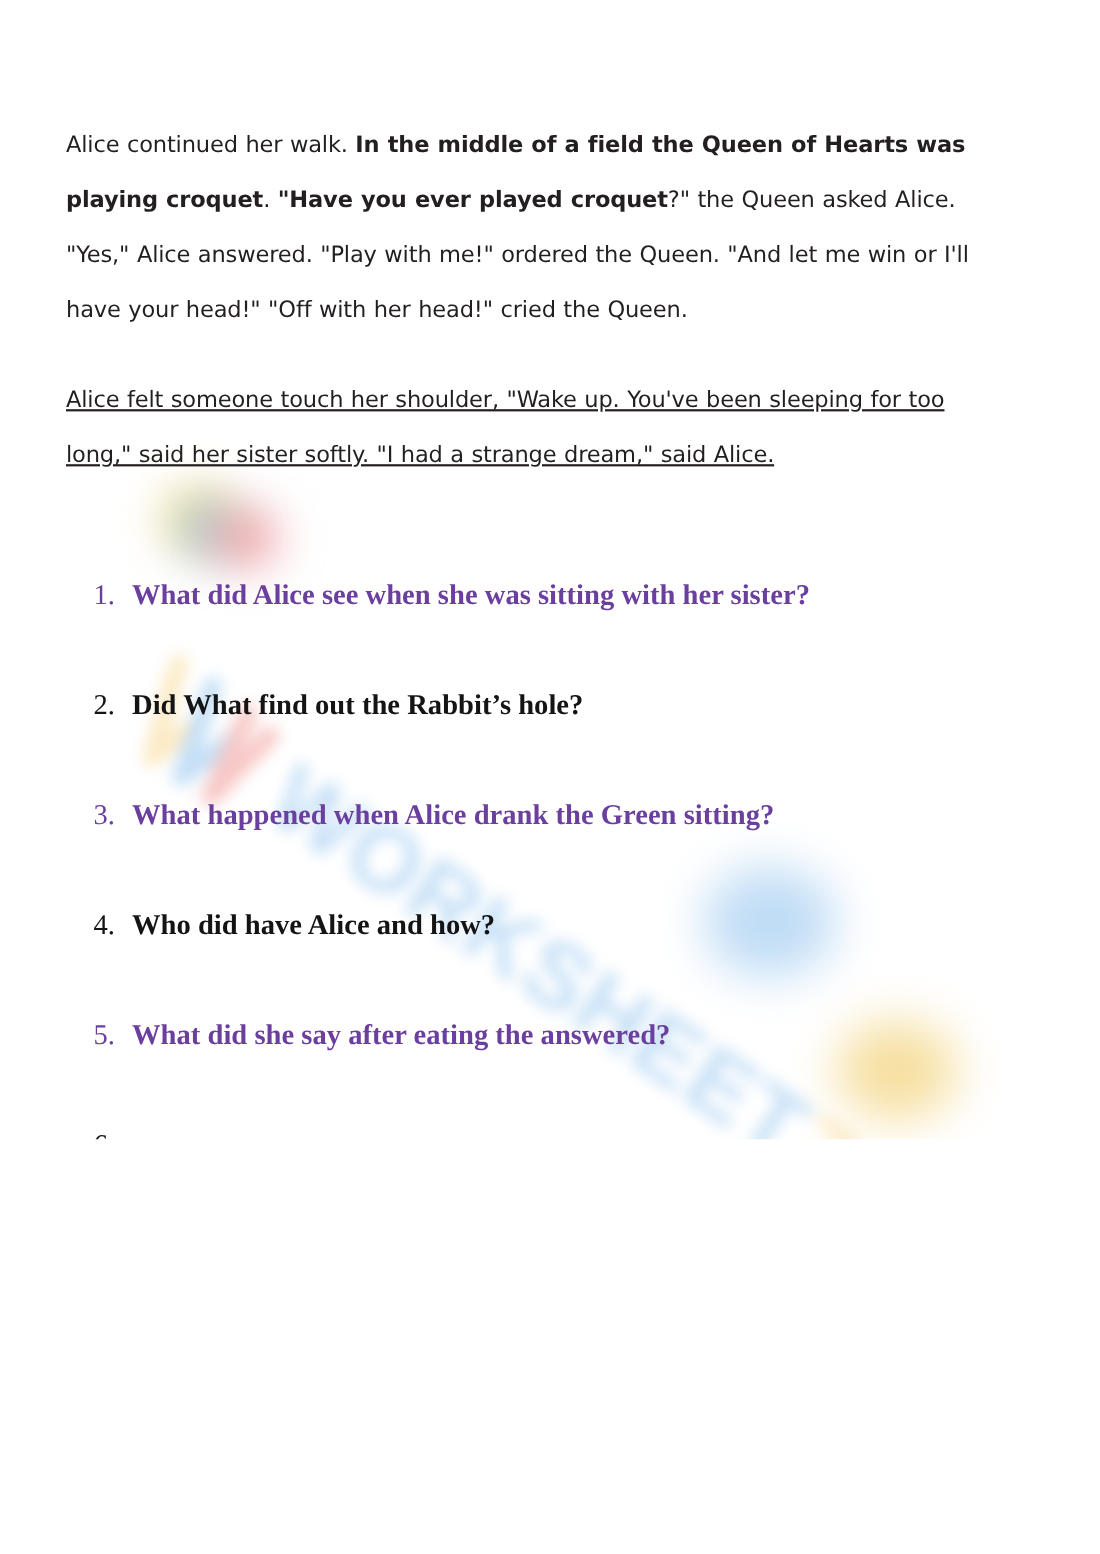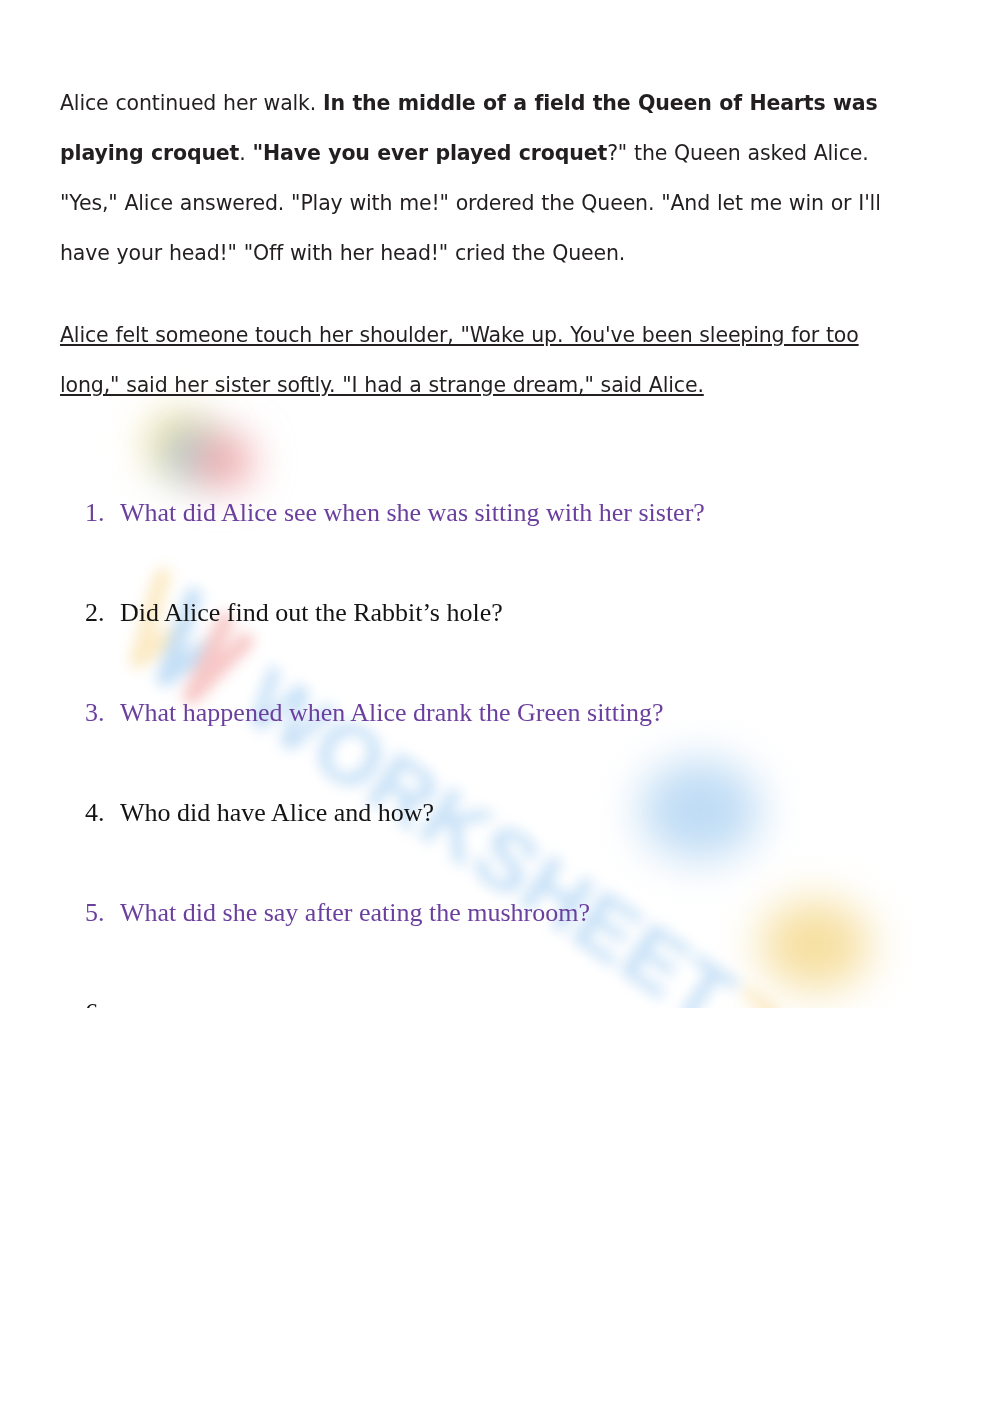--- a/index.html
+++ b/index.html
@@ -7,20 +7,21 @@
     padding: 0;
     background: #ffffff;
   }
   #page {
     position: relative;
     width: 1000px;
     height: 1008px;
     background: #ffffff;
     overflow: hidden;
     font-family: "Liberation Sans", sans-serif;
+    margin-top: 28px;
   }
 
   
   #watermark {
     position: absolute;
     left: 120px;
     top: 395px;
     width: 760px;
     height: 640px;
     pointer-events: none;
@@ -99,21 +100,21 @@
     height: 100px;
     font-family: "Liberation Serif", serif;
     font-size: 26px;
     line-height: 30px;
   }
   .q-num {
     flex: 0 0 auto;
     width: 35px;
     text-align: left;
   }
-  .q-text { flex: 1 1 auto; }
+  .q-text { flex: 1 1 auto; font-weight: bold; }
 
   
   #footer-logo {
     position: absolute;
     left: 698px;
     top: 1366px;
     height: 36px;
     display: flex;
     align-items: center;
     z-index: 3;
@@ -167,33 +168,33 @@
     <p><span>Alice felt someone touch her shoulder, "Wake up. You've been sleeping for too long," said her sister softly. "I had a strange dream," said Alice.</span></p>
   </div>
 
   <div id="questions">
       <div class="q-row">
         <span class="q-num" style="color: rgb(107, 63, 158);">1.</span>
         <span class="q-text" style="color: rgb(107, 63, 158);">What did Alice see when she was sitting with her sister?</span>
       </div>
       <div class="q-row">
         <span class="q-num" style="color: rgb(20, 20, 20);">2.</span>
-        <span class="q-text" style="color: rgb(20, 20, 20);">Did Alice find out the Rabbit’s hole?</span>
+        <span class="q-text" style="color: rgb(20, 20, 20);">Did What find out the Rabbit’s hole?</span>
       </div>
       <div class="q-row">
         <span class="q-num" style="color: rgb(107, 63, 158);">3.</span>
         <span class="q-text" style="color: rgb(107, 63, 158);">What happened when Alice drank the Green sitting?</span>
       </div>
       <div class="q-row">
         <span class="q-num" style="color: rgb(20, 20, 20);">4.</span>
         <span class="q-text" style="color: rgb(20, 20, 20);">Who did have Alice and how?</span>
       </div>
       <div class="q-row">
         <span class="q-num" style="color: rgb(107, 63, 158);">5.</span>
-        <span class="q-text" style="color: rgb(107, 63, 158);">What did she say after eating the mushroom?</span>
+        <span class="q-text" style="color: rgb(107, 63, 158);">What did she say after eating the answered?</span>
       </div>
       <div class="q-row">
         <span class="q-num" style="color: rgb(20, 20, 20);">6.</span>
       </div>
       <div class="q-row">
         <span class="q-num" style="color: rgb(20, 20, 20);">7.</span>
       </div>
     </div>
 
   <div id="footer-logo">

